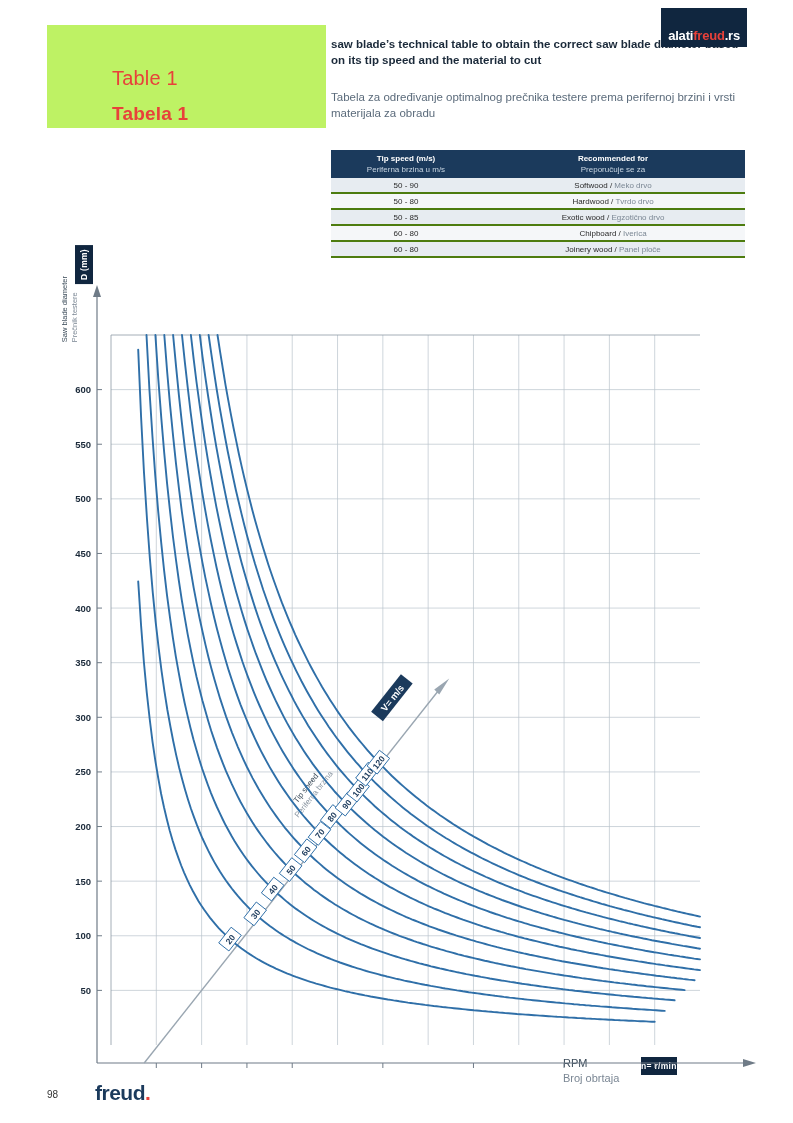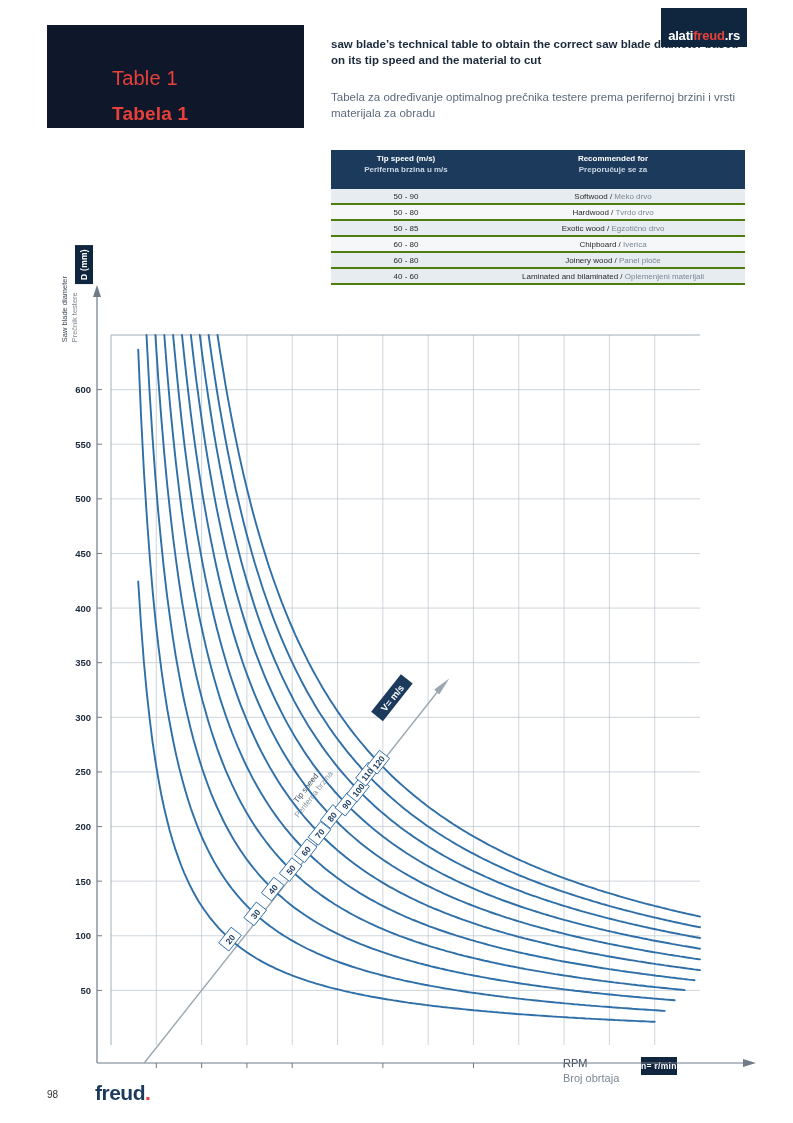--- a/index.html
+++ b/index.html
@@ -9,21 +9,22 @@
     font-family:"Liberation Sans", sans-serif;
     color:#111;
     position:relative;
     overflow:hidden;
   }
   .page{position:relative;width:793px;height:1123px;}
 
   
   .title-box{
     position:absolute;left:47px;top:25px;width:257px;height:103px;
-    background:#0f172a;
+    background:#bef264;
+    padding-left:22px;
   }
   .title-en{
     position:absolute;left:65px;top:42px;
     font-size:20px;color:#e8413a;font-weight:400;letter-spacing:.2px;
   }
   .title-sr{
     position:absolute;left:65px;top:78px;
     font-size:19px;color:#e8413a;font-weight:700;letter-spacing:.2px;
   }
   .hdr-text{
@@ -43,24 +44,24 @@
     font-size:13px;font-weight:700;color:#ffffff;letter-spacing:-.2px;
   }
   .logo .red{color:#e8413a;}
 
   
   .tbl{
     position:absolute;left:331px;top:150px;width:414px;
     border-collapse:collapse;font-size:8px;
   }
   .tbl th{
-    background:#1b3a5c;color:#fff;font-size:8px;padding:4px 0 14px 0;font-weight:700;
+    background:#1b3a5c;color:#fff;font-size:8px;padding:4px 0 3px 0;font-weight:700;
     line-height:1.32;text-align:center;
   }
-  .tbl th .sr{font-weight:700;color:#c9d6e2;}
+  .tbl th .sr{font-weight:400;color:#c9d6e2;}
   .tbl td{
     text-align:center;padding:2.5px 0;font-size:8px;color:#2a2a2a;
     border-bottom:2px solid #4d7c0f;
   }
   .tbl tr.odd td{background:#e7ecf1;}
   .tbl tr.even td{background:#f5f7f9;}
   .tbl td .sr{color:#7b8794;}
   .tbl .col1{width:150px;}
 
   
@@ -141,24 +142,20 @@
         <td>50 - 85</td>
         <td><span>Exotic wood</span> / <span class="sr">Egzotično drvo</span></td>
       </tr>
       <tr class="even">
         <td>60 - 80</td>
         <td><span>Chipboard</span> / <span class="sr">Iverica</span></td>
       </tr>
       <tr class="odd">
         <td>60 - 80</td>
         <td><span>Joinery wood</span> / <span class="sr">Panel ploče</span></td>
-      </tr>
-      <tr class="odd">
-        <td>40 - 60</td>
-        <td><span>Laminated and bilaminated</span> / <span class="sr">Oplemenjeni materijali</span></td>
       </tr>
     </tbody>
   </table>
 
   <div class="badge-d">D (mm)</div>
   <div class="ylab">
     <span>Saw blade diameter</span><br>
     <span class="sr">Prečnik testere</span>
   </div>
   <div class="badge-rpm">n= r/min</div>

